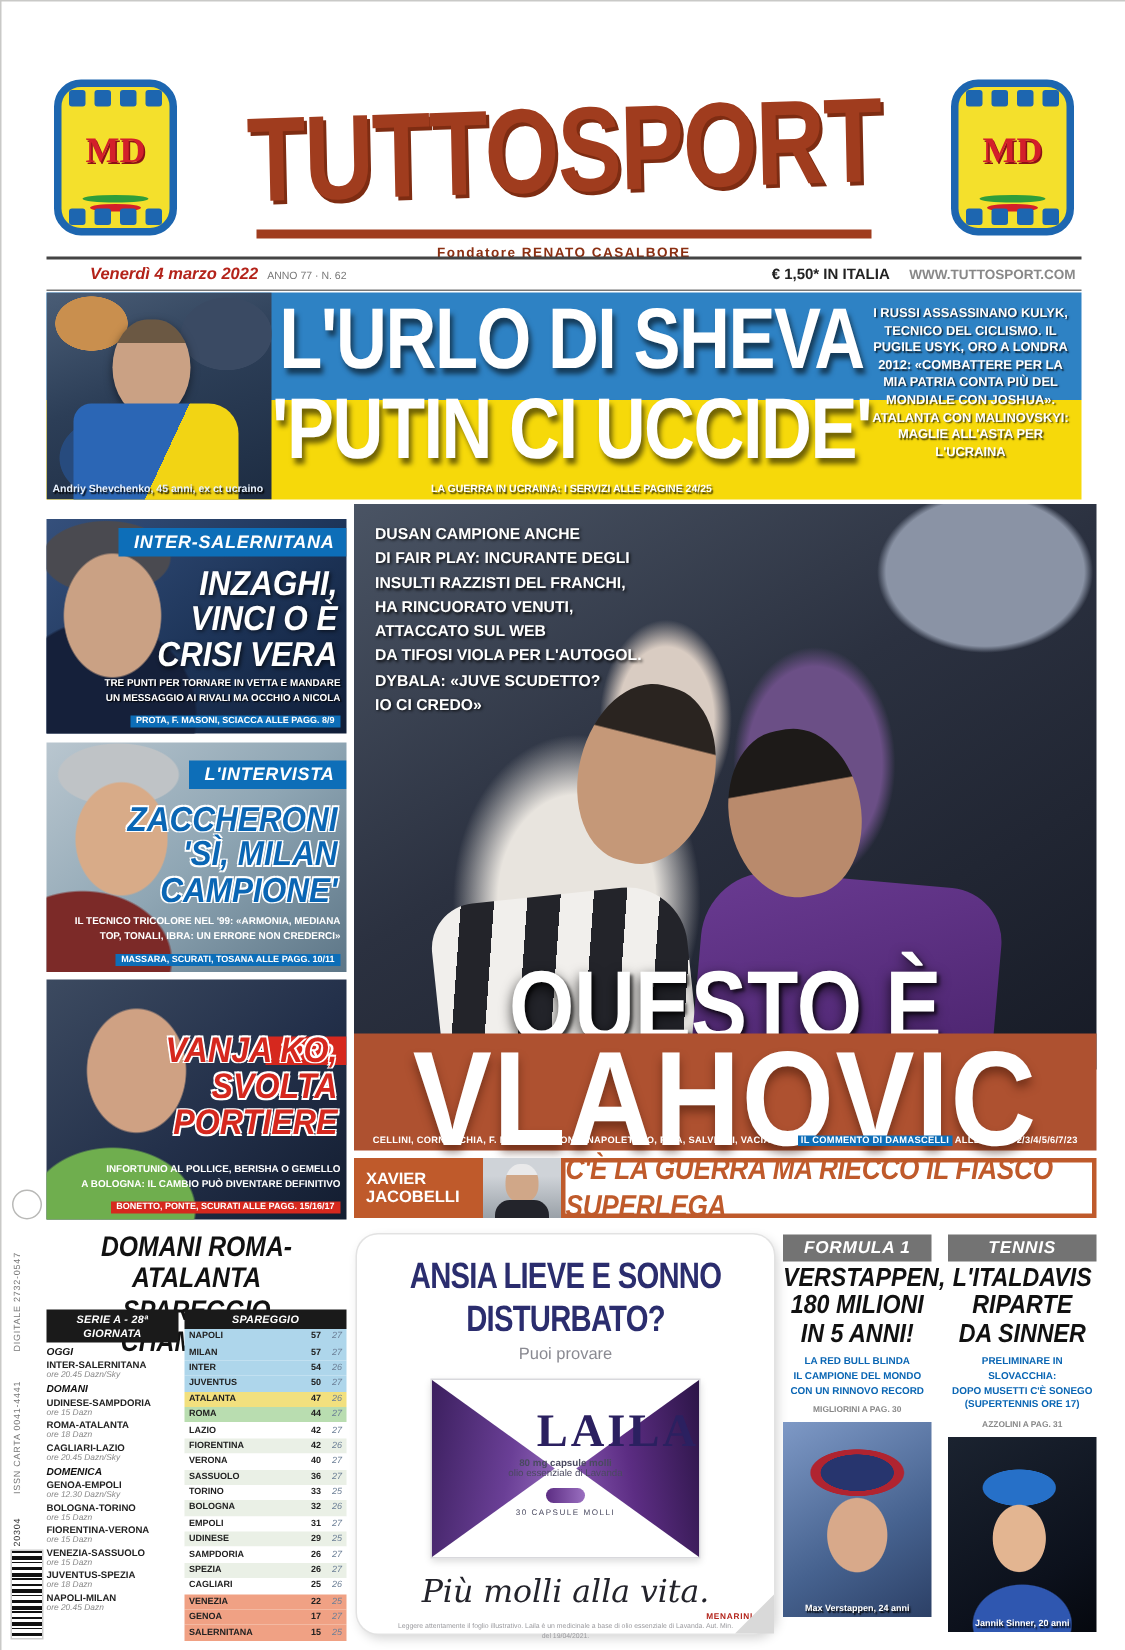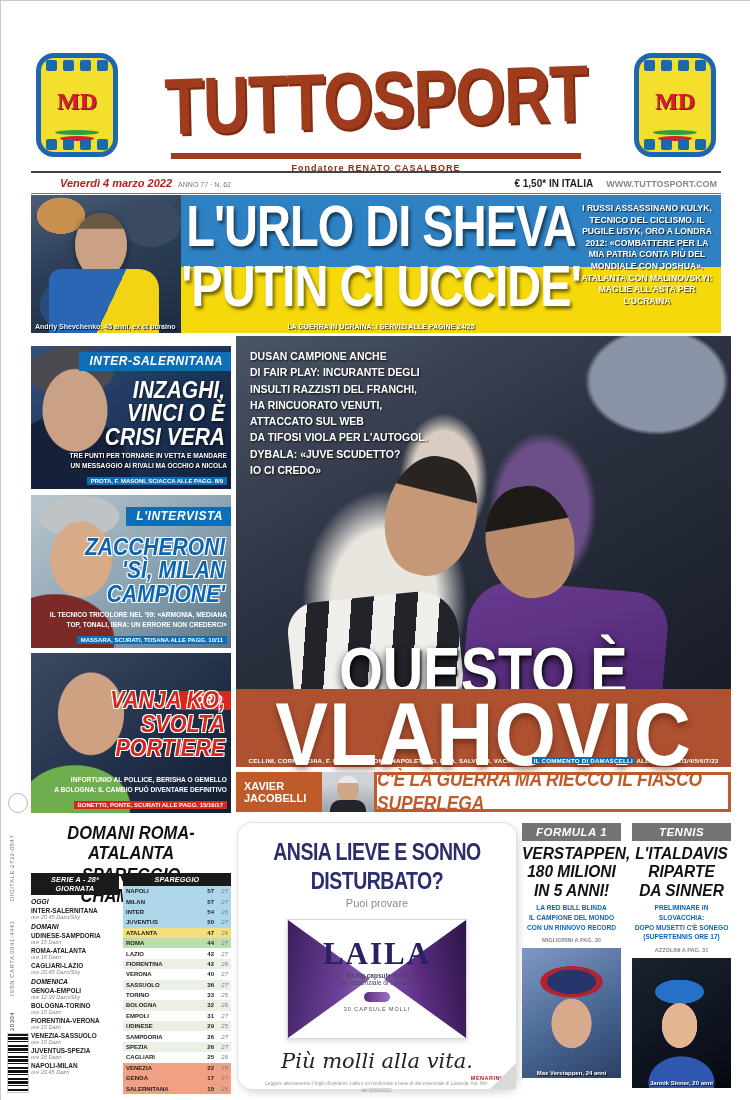--- a/index.html
+++ b/index.html
@@ -133,21 +133,21 @@
   .ad{background:#fff;border-radius:14px;box-shadow:0 0 0 1px #e2e2e2,2px 3px 8px rgba(0,0,0,.18);}
   .ad-h{color:#2b2d6e;font-weight:bold;font-size:19.5px;letter-spacing:-.5px;transform:scaleY(1.25);}
   .ad-try{color:#8a8a92;font-size:11px;}
   .ad-box{background:#fff;border:1px solid #d8d8dc;box-shadow:0 2px 5px rgba(0,0,0,.15);position:relative;overflow:hidden;}
   .ad-tri-l{position:absolute;left:0;top:0;bottom:0;width:46%;
       background:linear-gradient(100deg,#3b1f5e 0%,#6a3f96 60%,#9a6fc0 100%);
       clip-path:polygon(0 0,100% 50%,0 100%);}
   .ad-tri-r{position:absolute;right:0;top:0;bottom:0;width:46%;
       background:linear-gradient(260deg,#2c1547 0%,#5c2d83 55%,#8a5bb4 100%);
       clip-path:polygon(100% 0,0 50%,100% 100%);}
-  .ad-brand{font-family:"Liberation Serif",serif;color:#2b2060;font-size:31px;letter-spacing:2px;font-weight:bold;}
+  .ad-brand{font-family:"Liberation Serif",serif;color:#2b2060;font-size:31px;letter-spacing:2px;font-weight:bold;text-align:right;}
   .ad-sub{color:#4a4a60;font-size:6.5px;}
   .ad-script{font-family:"DejaVu Serif",serif;font-style:italic;color:#23232b;font-size:21px;}
   .ad-fine{color:#9a9a9e;font-size:4.6px;line-height:1.5;}
   .ad-corner{position:absolute;right:0;bottom:0;width:0;height:0;
       border-left:26px solid transparent;border-bottom:26px solid #d9d9d9;}
 
   
   .br-head{background:#737373;color:#fff;font-weight:bold;font-style:italic;font-size:11.5px;
       text-align:center;padding:3px 12px;letter-spacing:.5px;}
   .br-h{font-size:15.5px;font-weight:bold;font-style:italic;color:#111;text-align:center;line-height:1.05;

